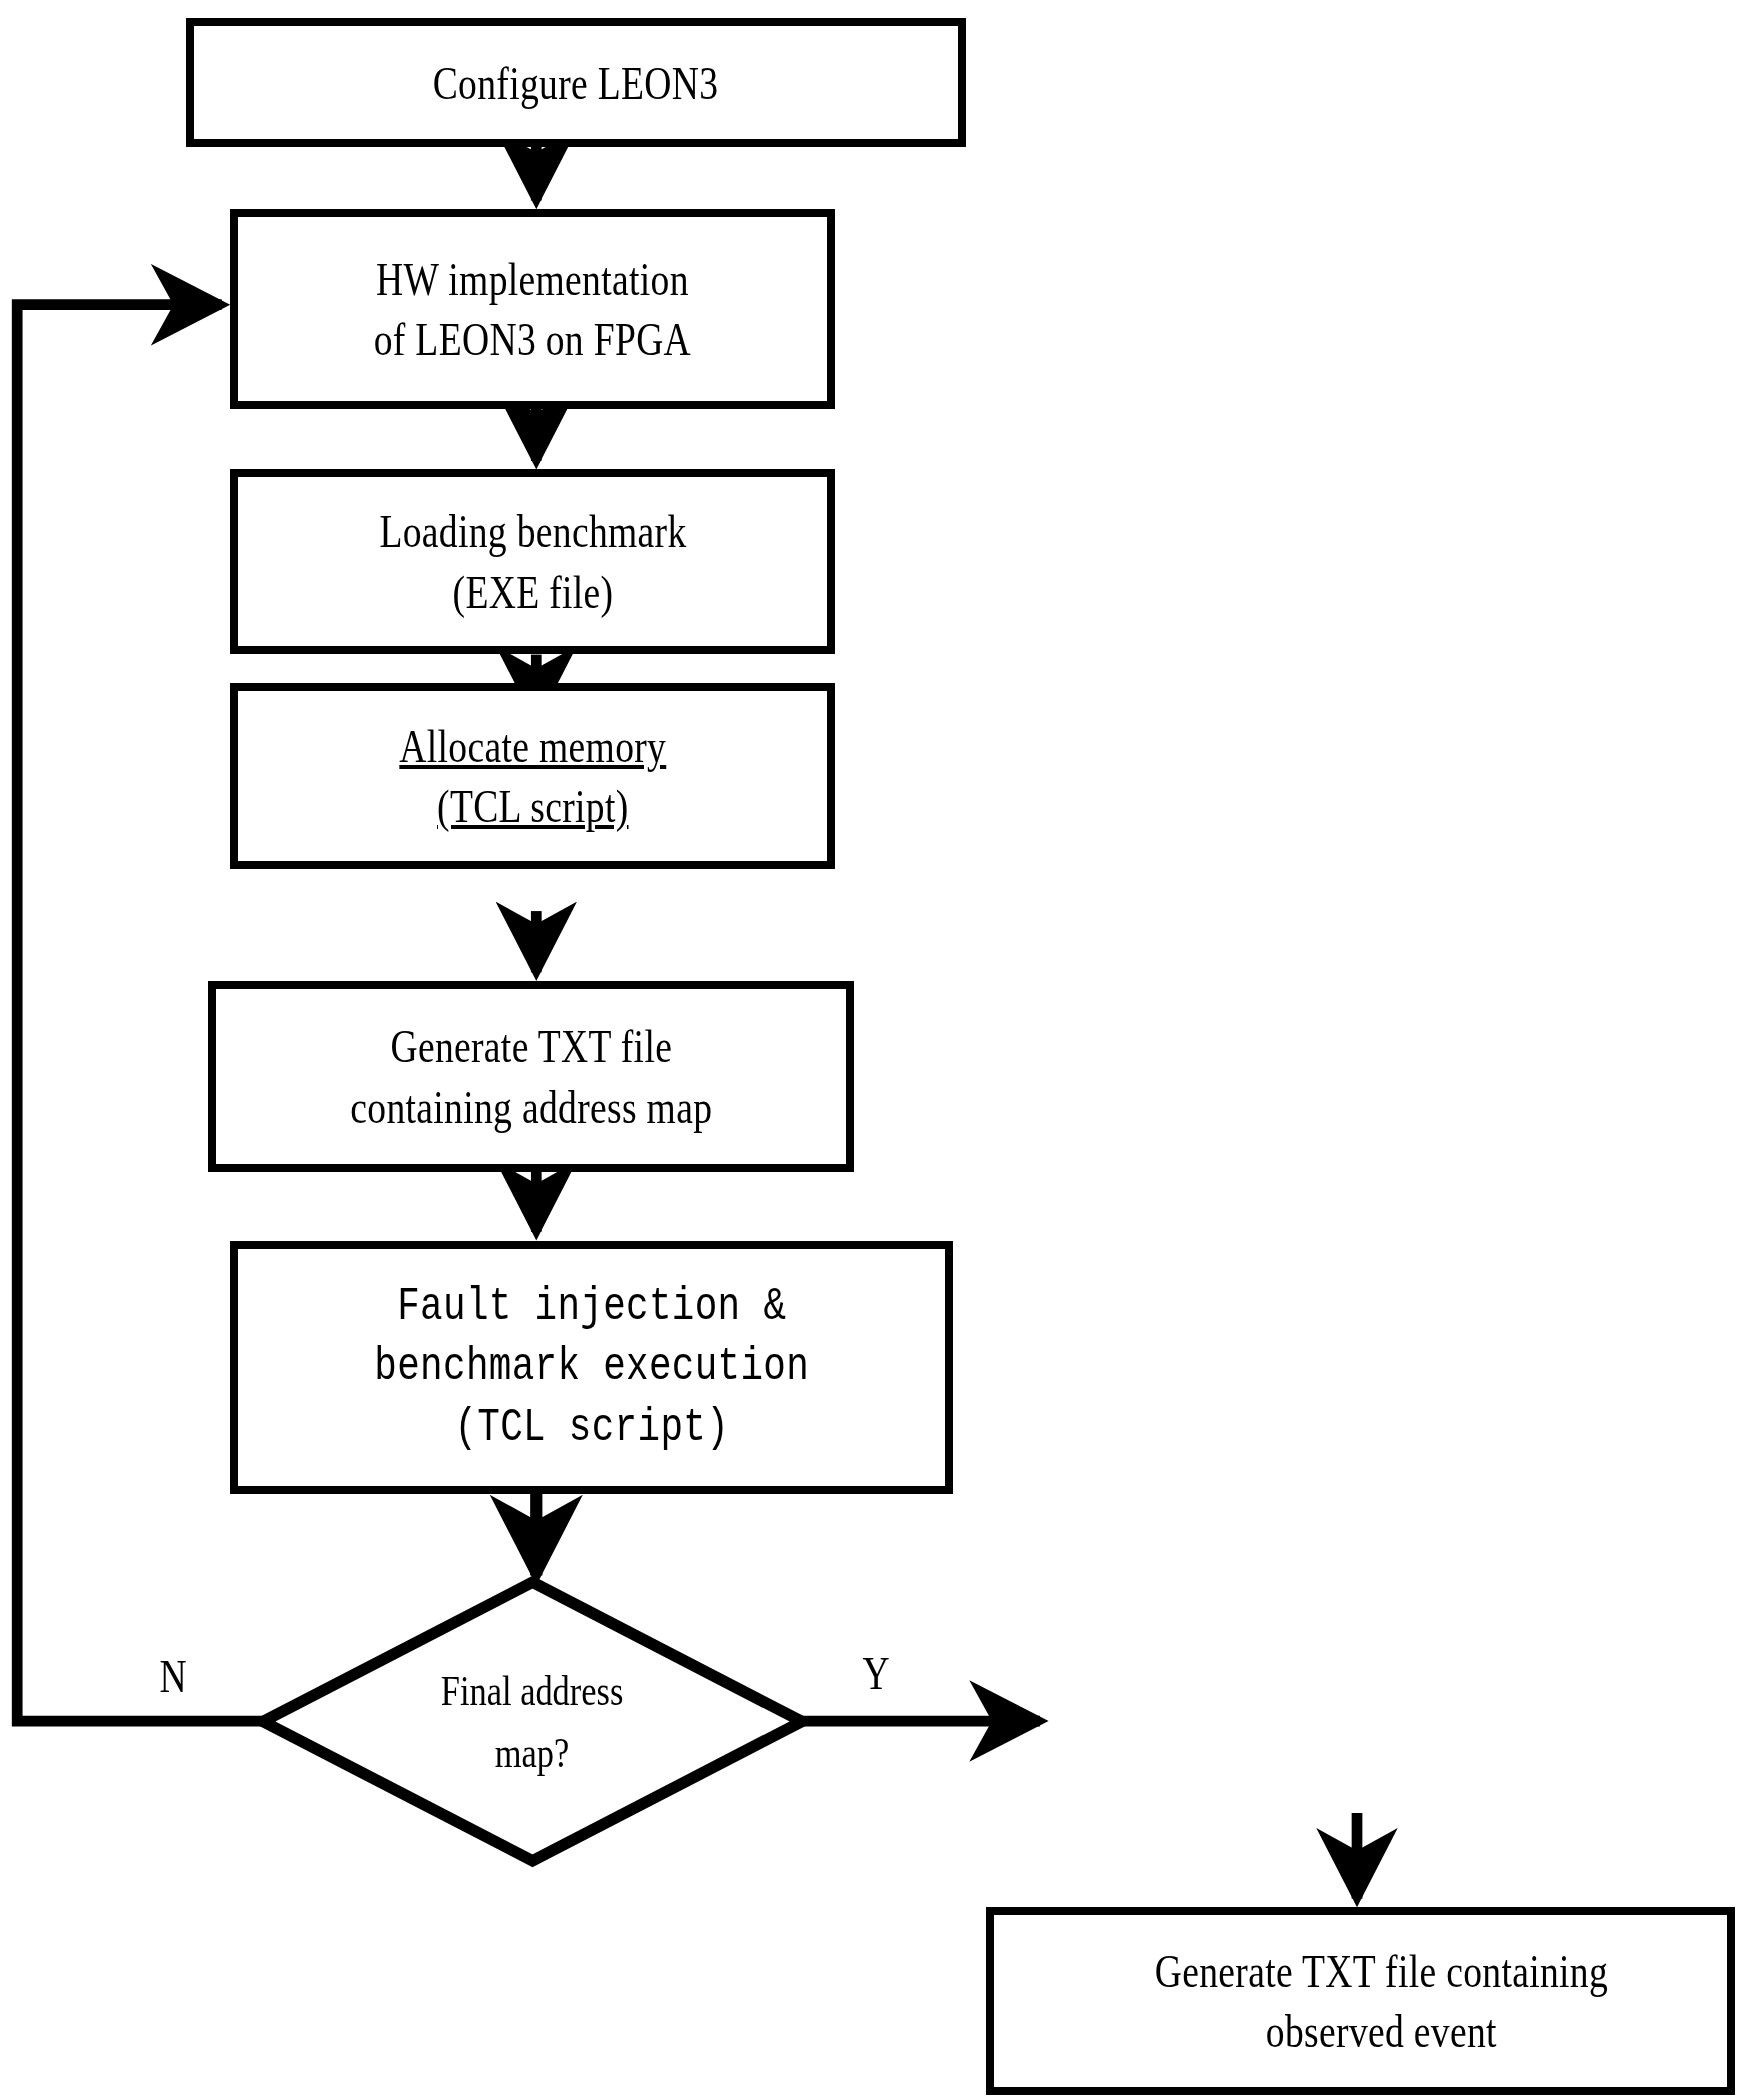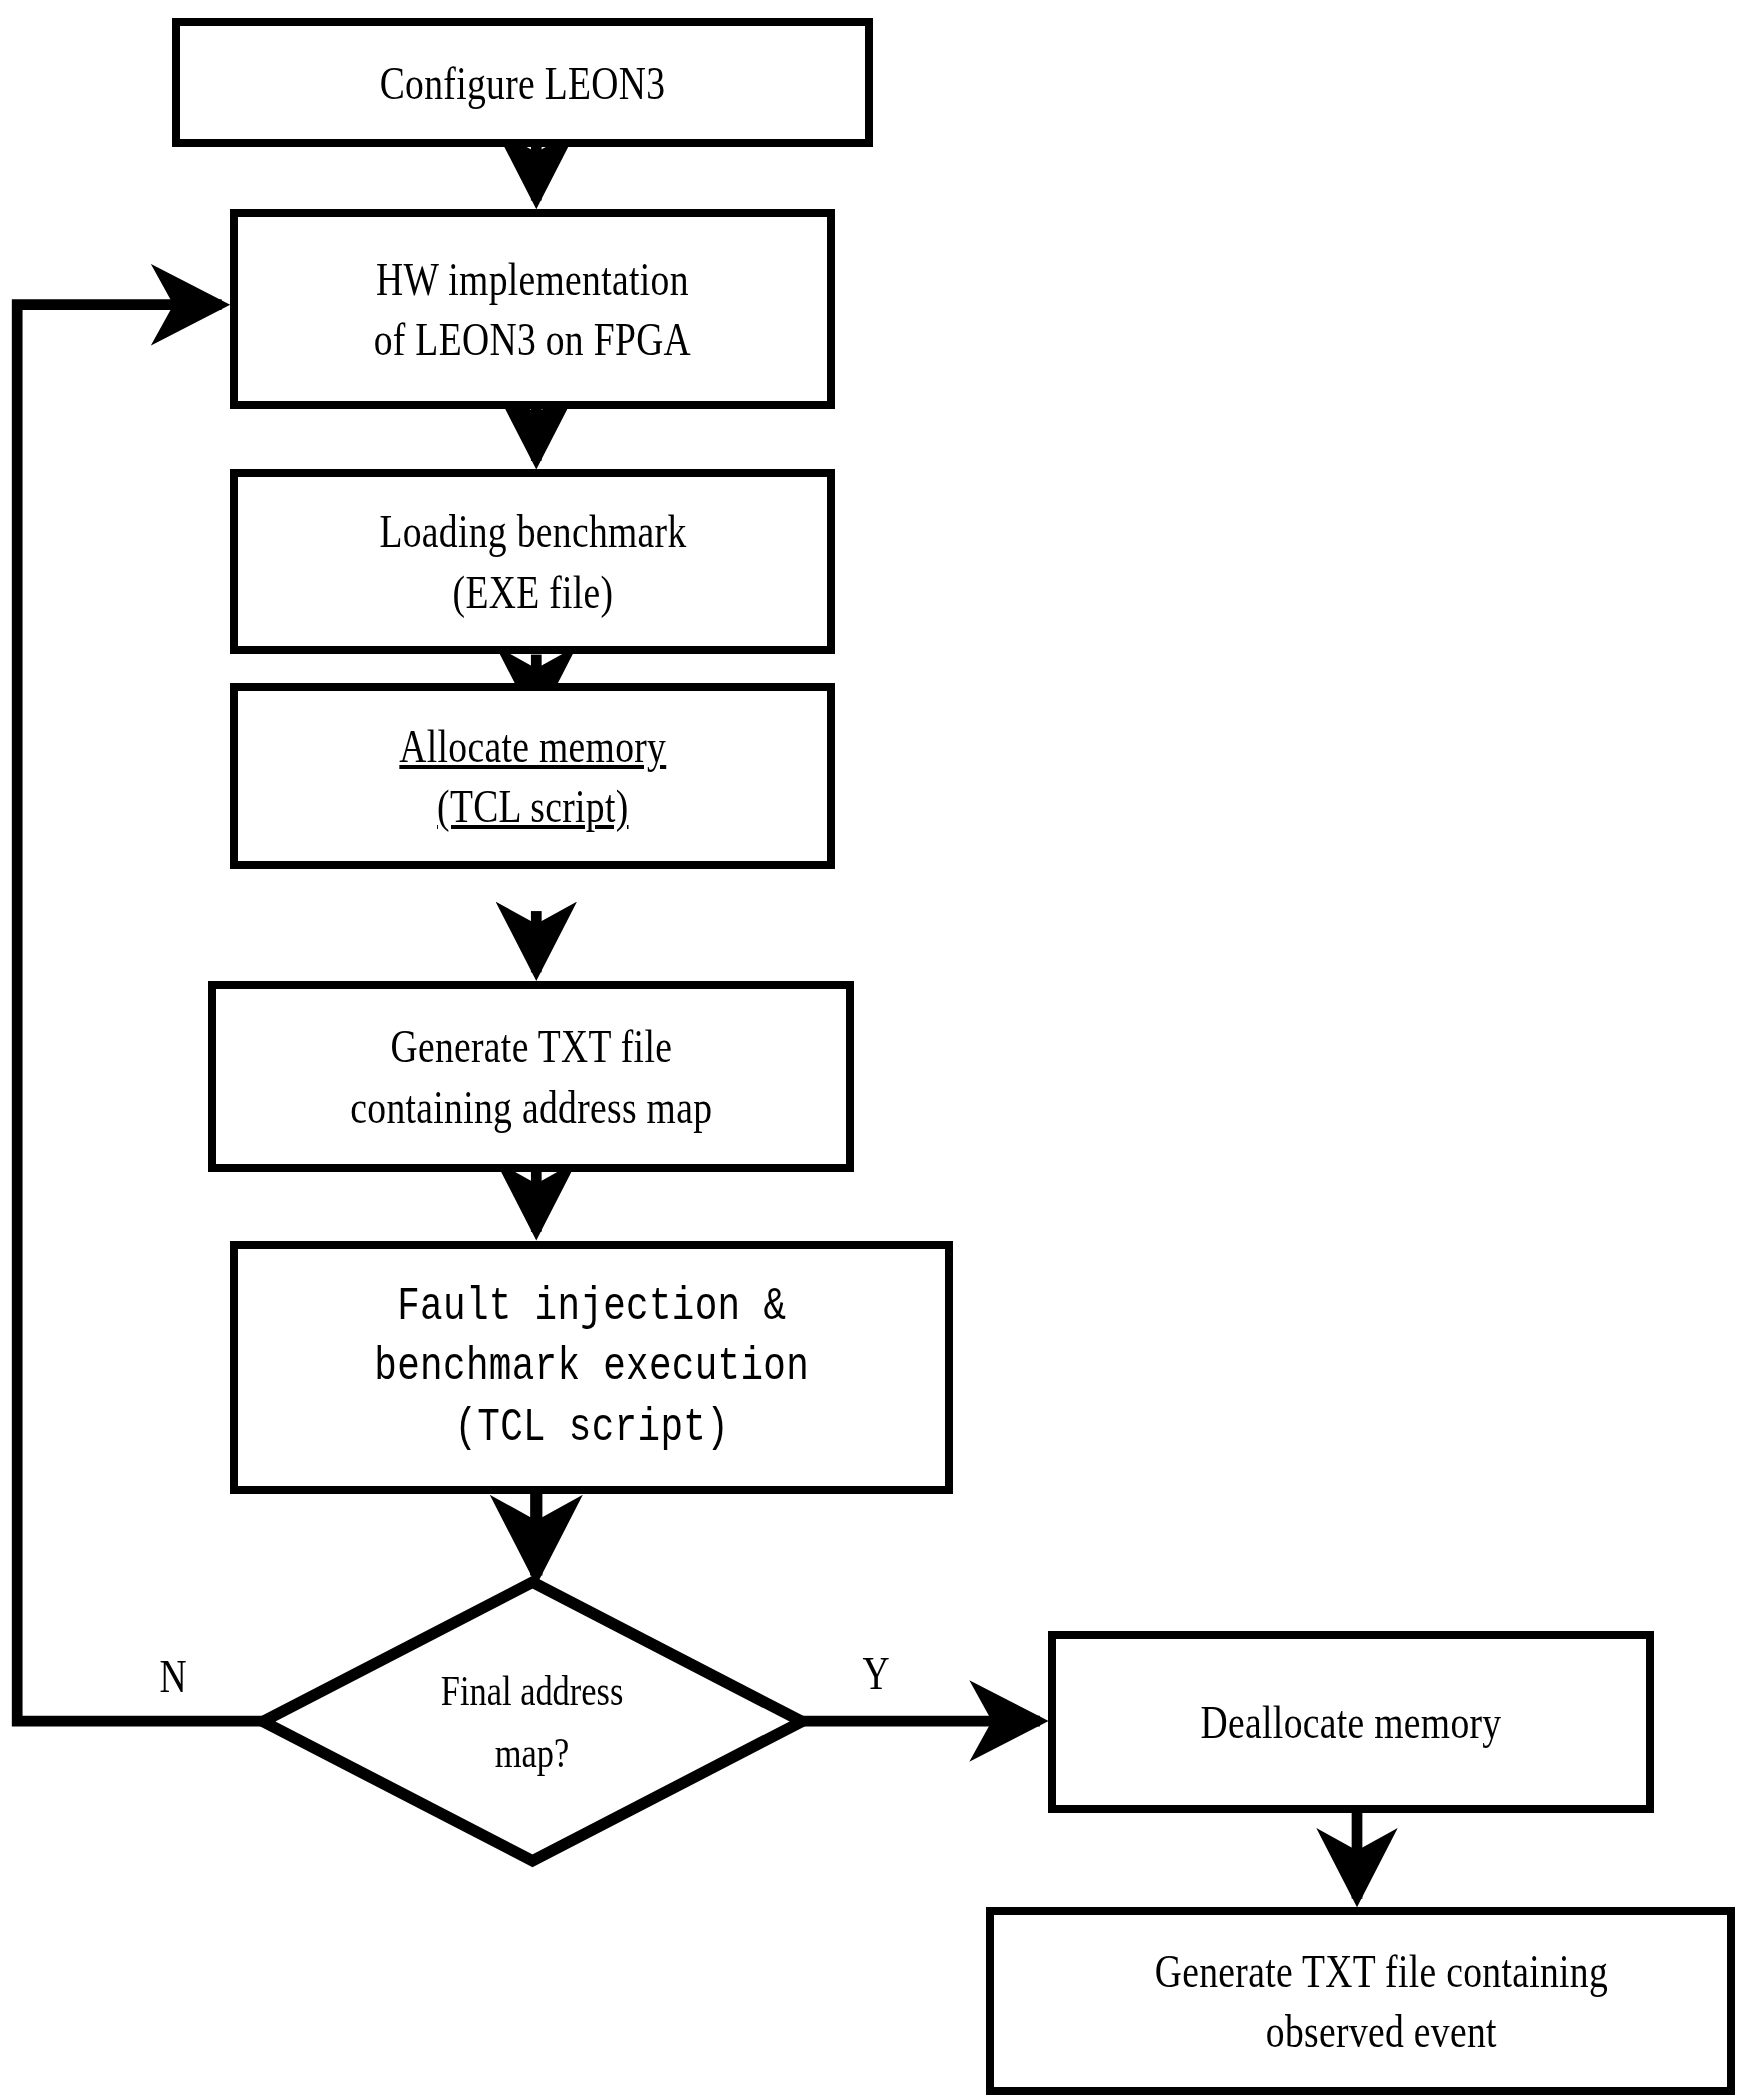--- a/index.html
+++ b/index.html
@@ -104,21 +104,21 @@
 
     <line x1="700" y1="1950" x2="700" y2="2058" stroke="#000000" stroke-width="16" marker-end="url(#arw)"></line>
 
     <line x1="1046" y1="2248" x2="1358" y2="2248" stroke="#000000" stroke-width="14" marker-end="url(#arw)"></line>
 
     <polyline points="344,2248 22,2248 22,398 289,398" fill="none" stroke="#000000" stroke-width="14" marker-end="url(#arw)"></polyline>
 
     <line x1="1772" y1="2368" x2="1772" y2="2480" stroke="#000000" stroke-width="14" marker-end="url(#arw)"></line>
   </svg>
 
-  <div class="node" style="left:172px; top:18.4px; width:701px; height:129px;">
+  <div class="node" style="left:186px; top:18.4px; width:780px; height:129px;">
     <div class="label">Configure LEON3</div>
   </div>
 
   <div class="node" style="left:230px; top:209px; width:605px; height:200px;">
     <div class="label">HW implementation
 of LEON3 on FPGA</div>
   </div>
 
   <div class="node" style="left:230px; top:469px; width:605px; height:185px;align-items:center;">
     <div class="label">Loading benchmark
@@ -152,23 +152,20 @@
   </div>
 
   <div class="edge-label" style="left:156px; top:1653px;">
     <span>N</span>
   </div>
 
   <div class="edge-label" style="left:859px; top:1650px;">
     <span>Y</span>
   </div>
 
-  <div class="node" style="left:1048px; top:1631px; width:606px; height:182px;">
-    <div class="label">Deallocate memory</div>
-  </div>
 
   <div class="node" style="left:986px; top:1907px; width:749px; height:188px;padding-left:41px;">
     <div class="label">Generate TXT file containing
 observed event</div>
   </div>
 
 </div>
 
 
 </body></html>

